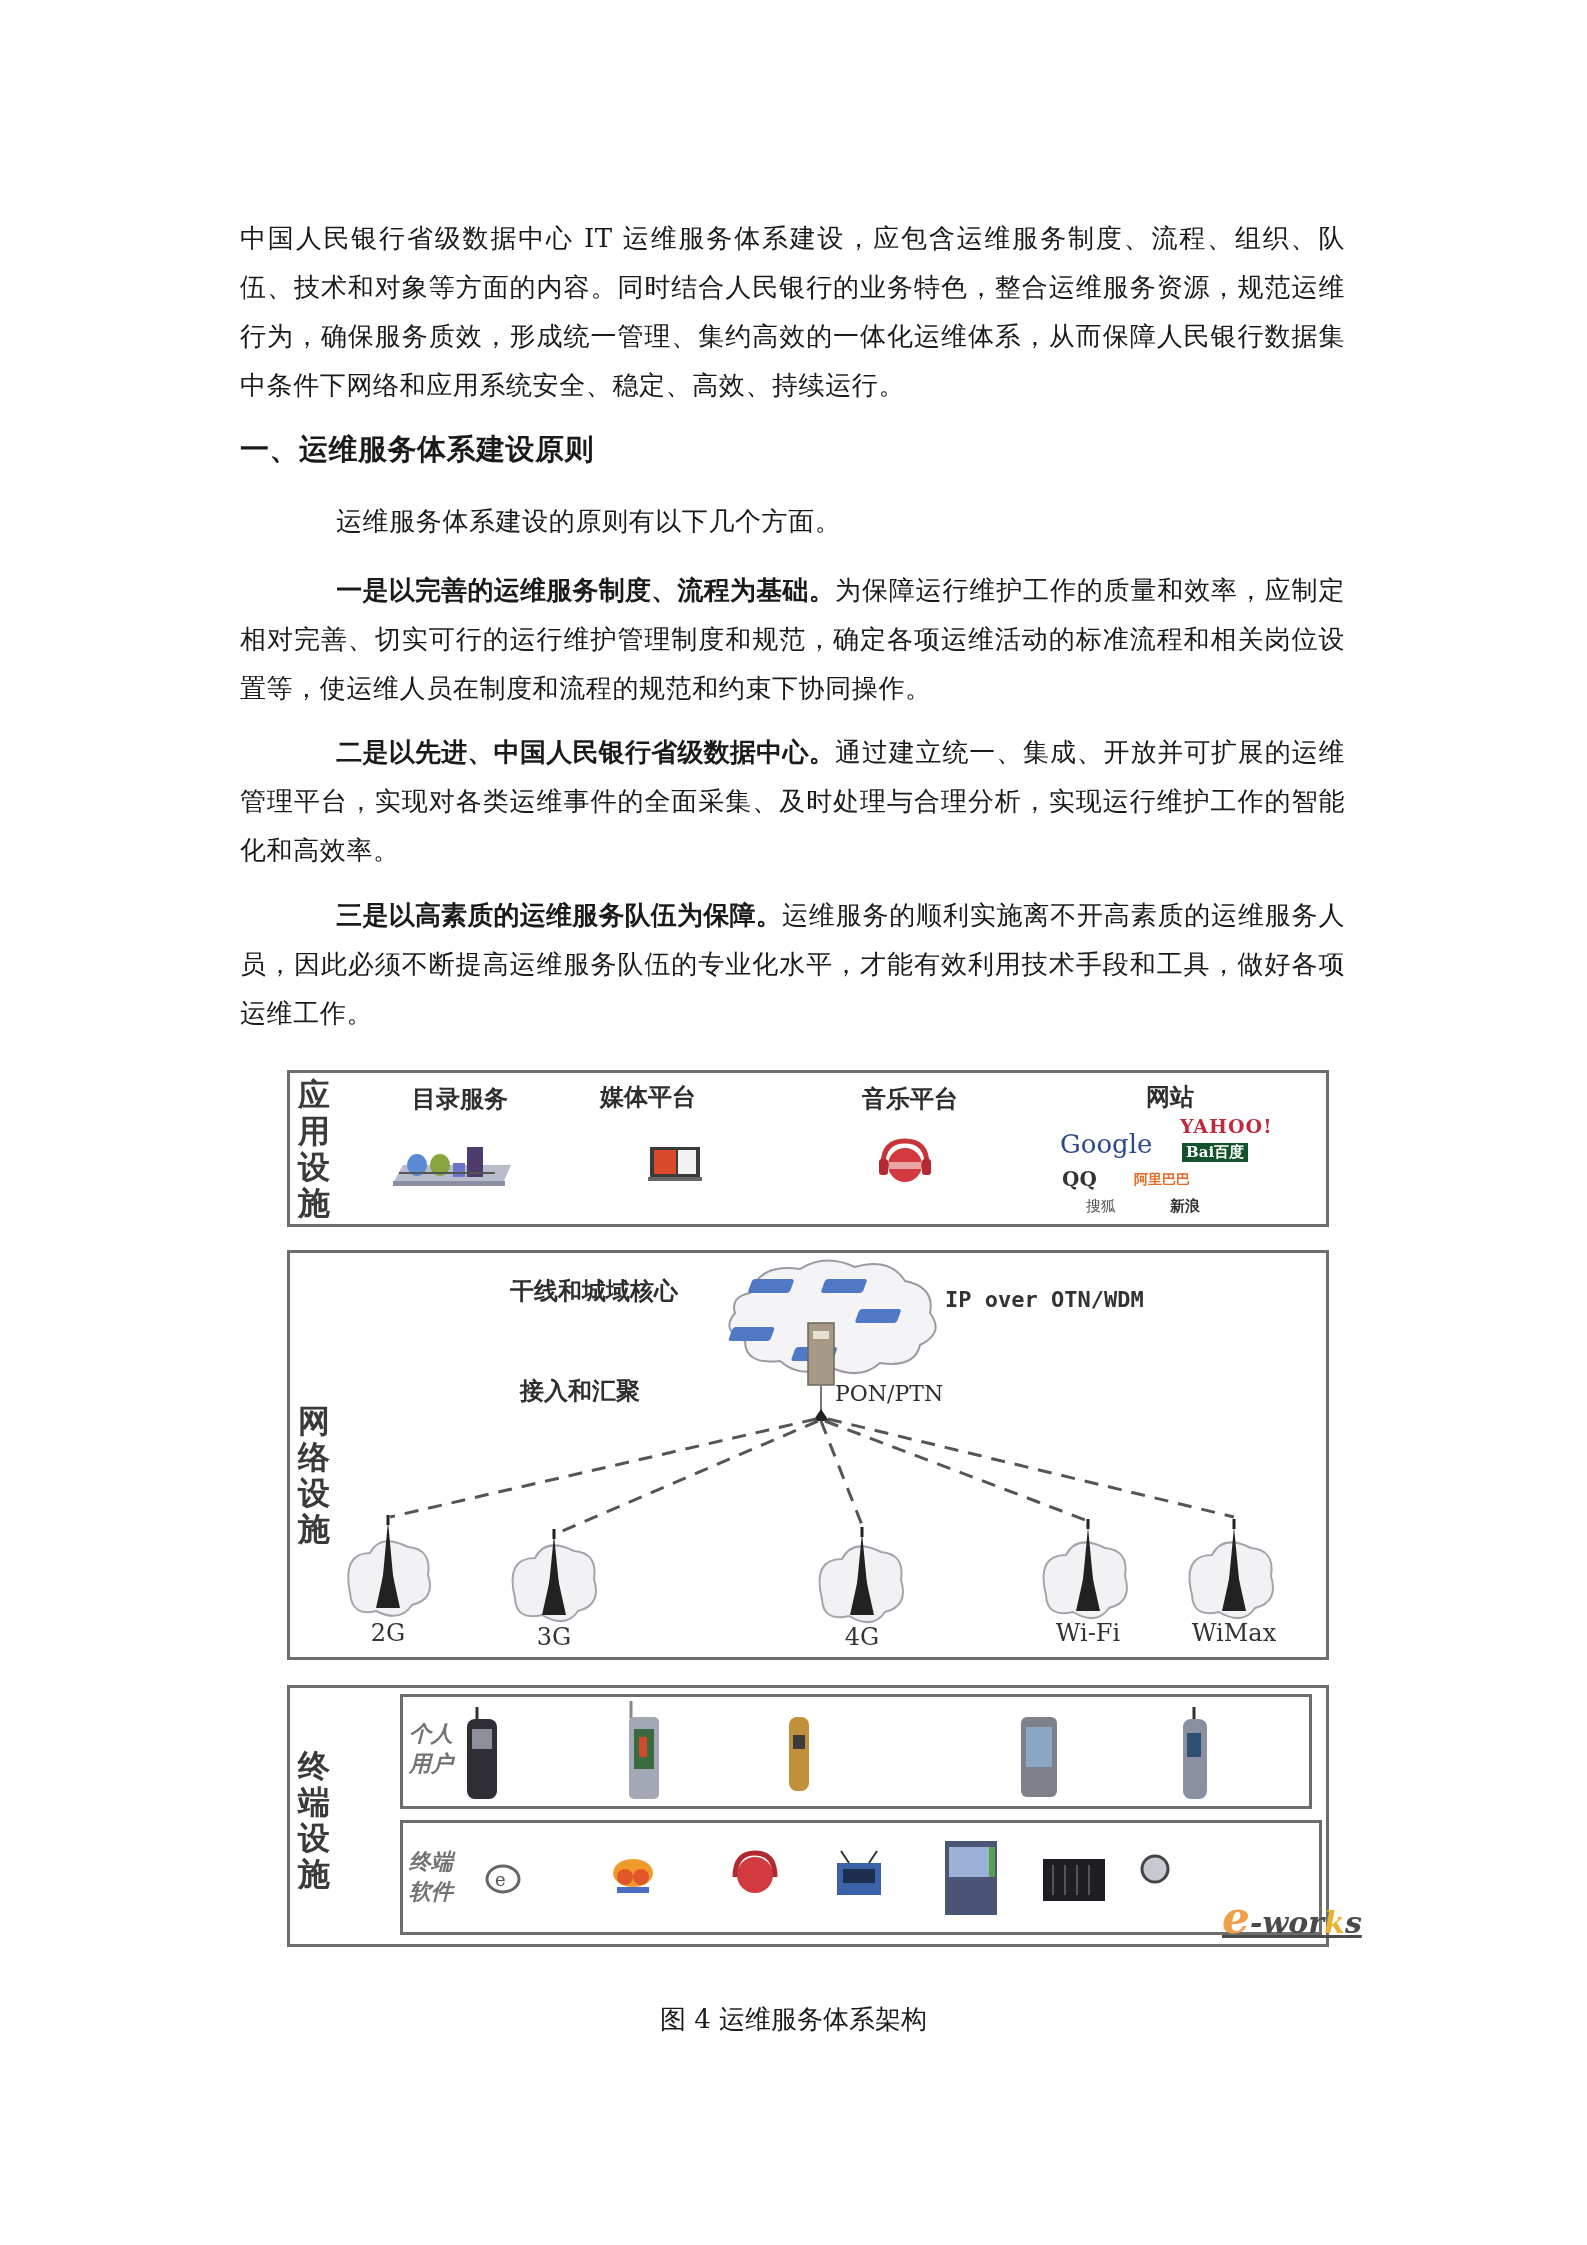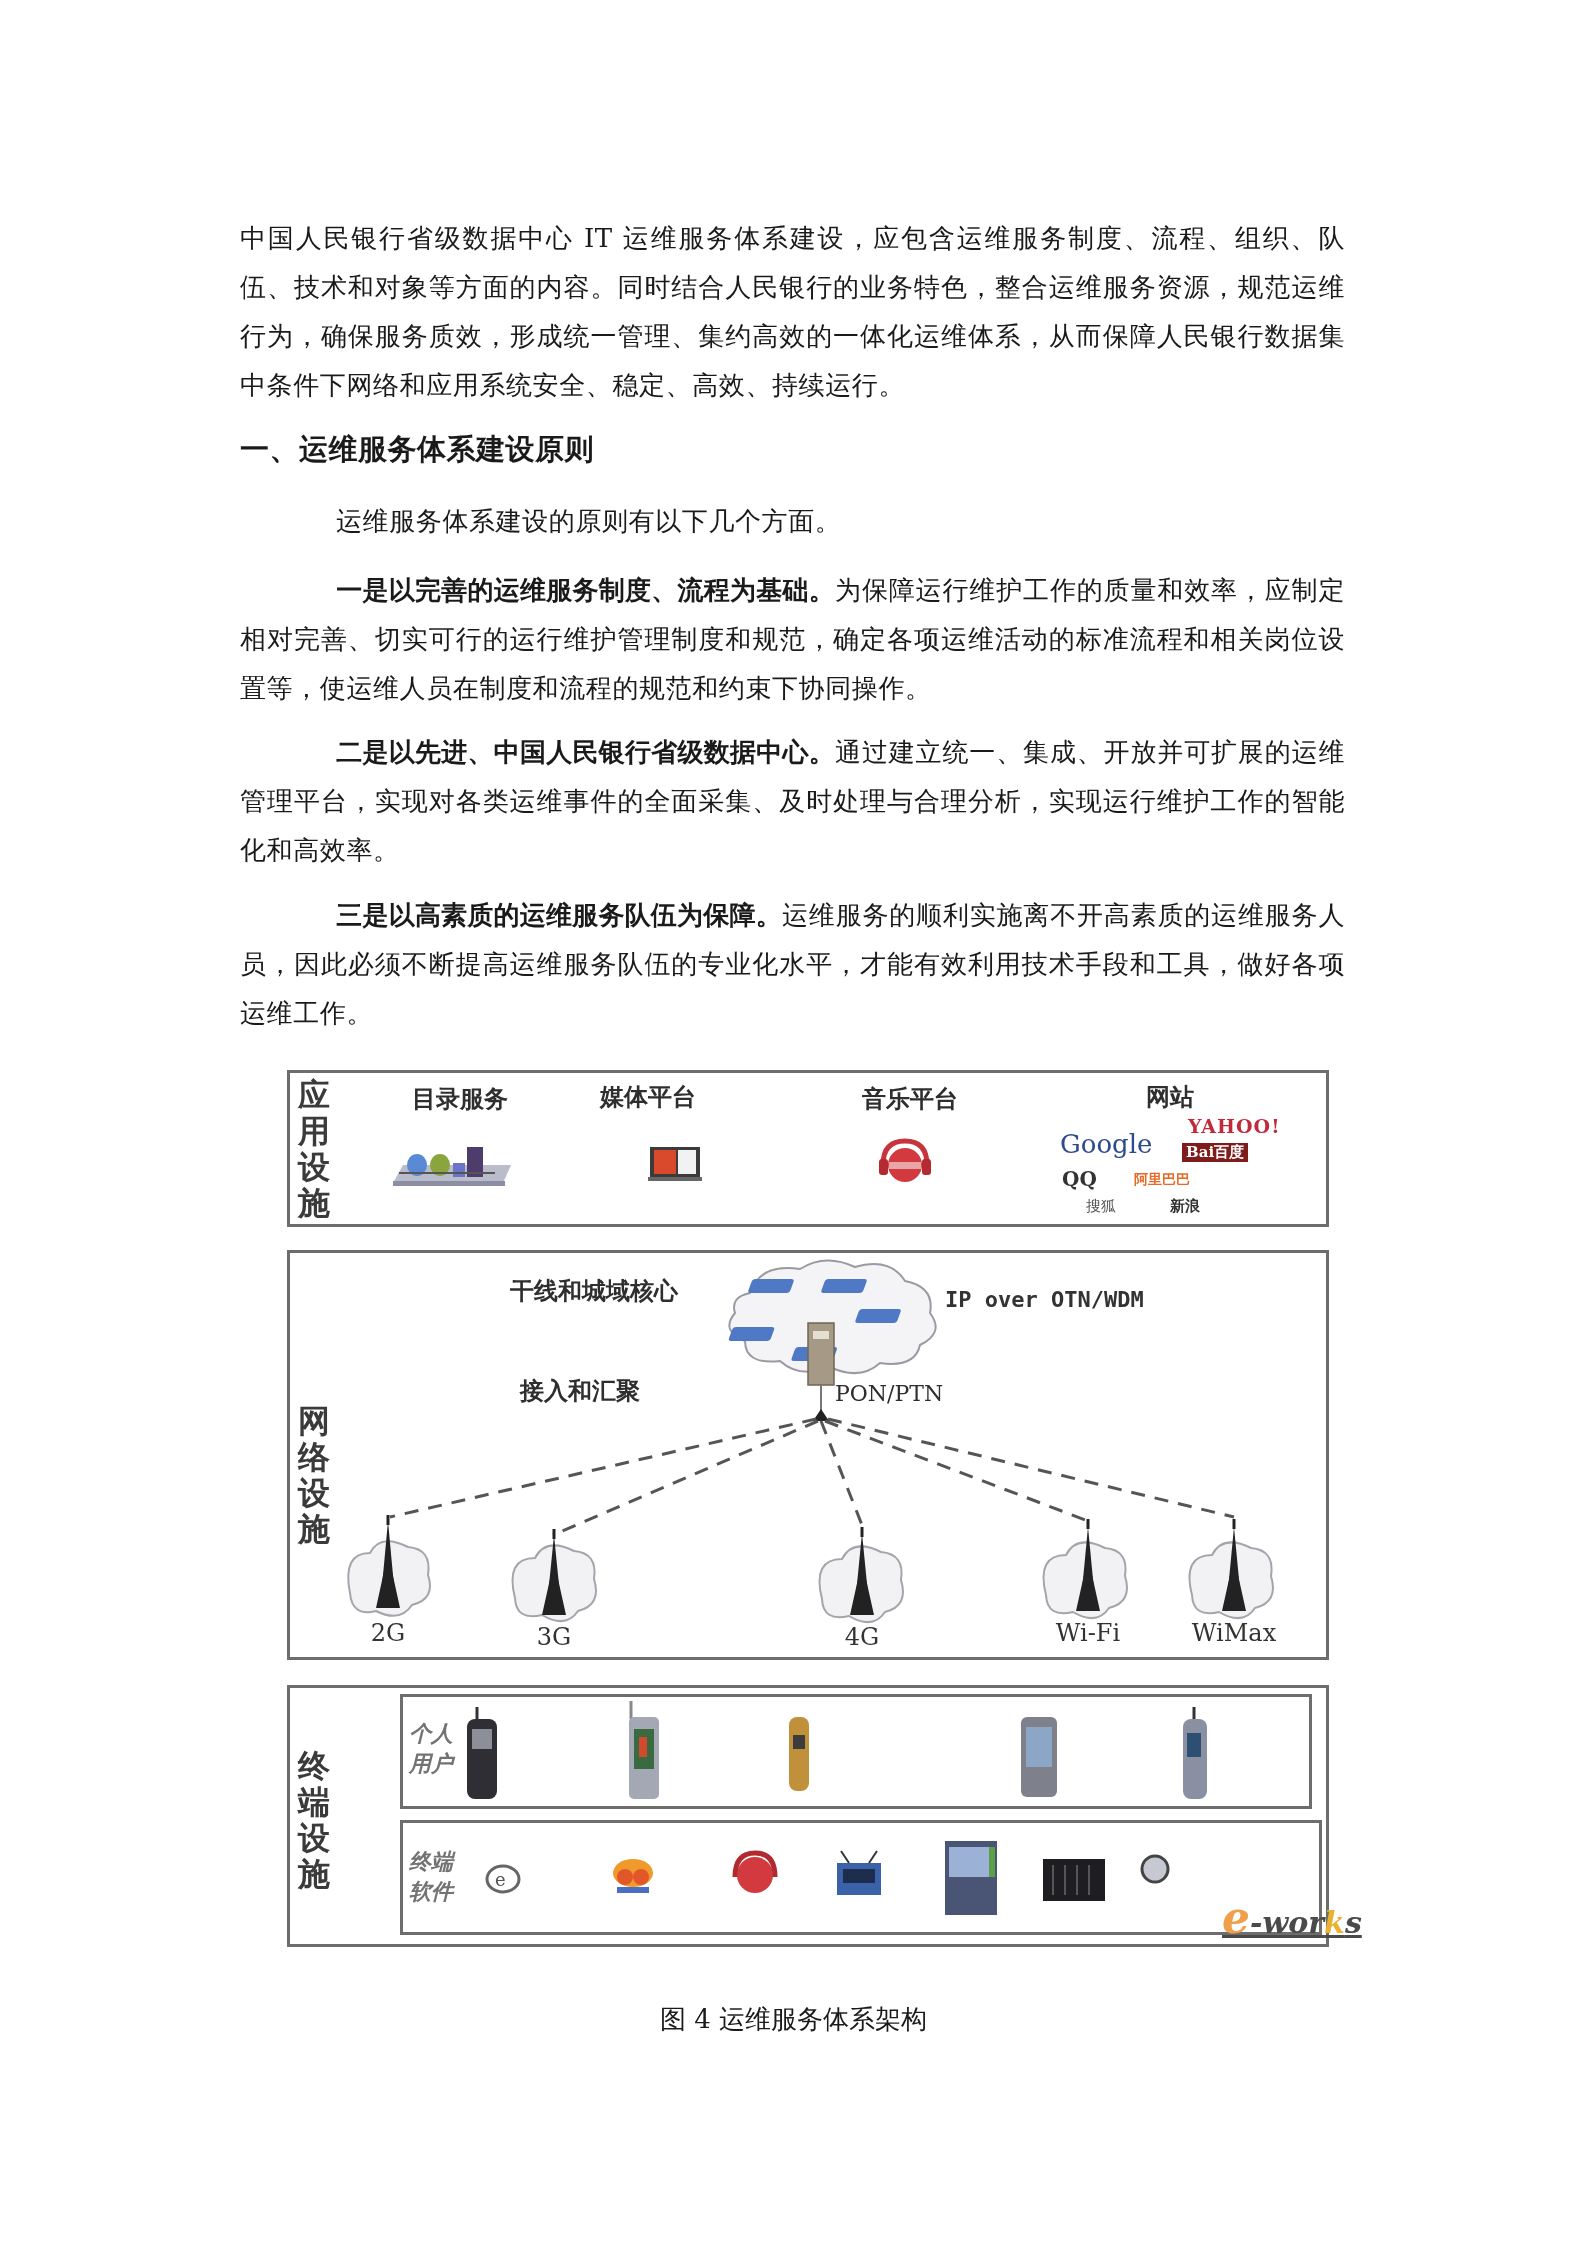--- a/index.html
+++ b/index.html
@@ -77,22 +77,22 @@
       <svg class="icon" style="left:587px;top:62px;" width="56" height="50">
         <path d="M6 30 Q6 6 28 6 Q50 6 50 30" fill="none" stroke="#c8343c" stroke-width="5"></path>
         <circle cx="28" cy="30" r="17" fill="#d33a40"></circle>
         <rect x="2" y="24" width="9" height="16" rx="3" fill="#b52a31"></rect>
         <rect x="45" y="24" width="9" height="16" rx="3" fill="#b52a31"></rect>
         <rect x="12" y="27" width="32" height="7" fill="#e8a6a8"></rect>
       </svg>
 
       <div class="icon" style="left:770px;top:42px;width:230px;height:110px;">
         <span class="logo-txt" style="left:0;top:14px;font-size:26px;color:#2d4b8a;">Google</span>
-        <span class="logo-txt" style="left:128px;top:0;font-size:19px;color:#c2293b;font-weight:bold;letter-spacing:1px;">YAHOO!</span>
-        <span class="logo-txt" style="left:122px;top:28px;font-size:15px;color:#fff;background:#7f1d1d;padding:0 4px;font-weight:bold;">Bai百度</span>
+        <span class="logo-txt" style="left:120px;top:0;font-size:19px;color:#c2293b;font-weight:bold;letter-spacing:1px;">YAHOO!</span>
+        <span class="logo-txt" style="left:122px;top:28px;font-size:15px;color:#fff;background:#14532d;padding:0 4px;font-weight:bold;">Bai百度</span>
         <span class="logo-txt" style="left:2px;top:52px;font-size:20px;color:#333;font-weight:bold;">QQ</span>
         <span class="logo-txt" style="left:74px;top:56px;font-size:14px;color:#e56a25;font-weight:bold;">阿里巴巴</span>
         <span class="logo-txt" style="left:26px;top:82px;font-size:15px;color:#555;">搜狐</span>
         <span class="logo-txt" style="left:110px;top:82px;font-size:15px;color:#333;font-weight:bold;">新浪</span>
       </div>
     </div>
 
     <div class="panel" style="top:184px;height:410px;">
       <div class="vlabel" style="top:150px;">
         <span style="display:block;width:36px;word-break:break-all;">网络设施</span>

